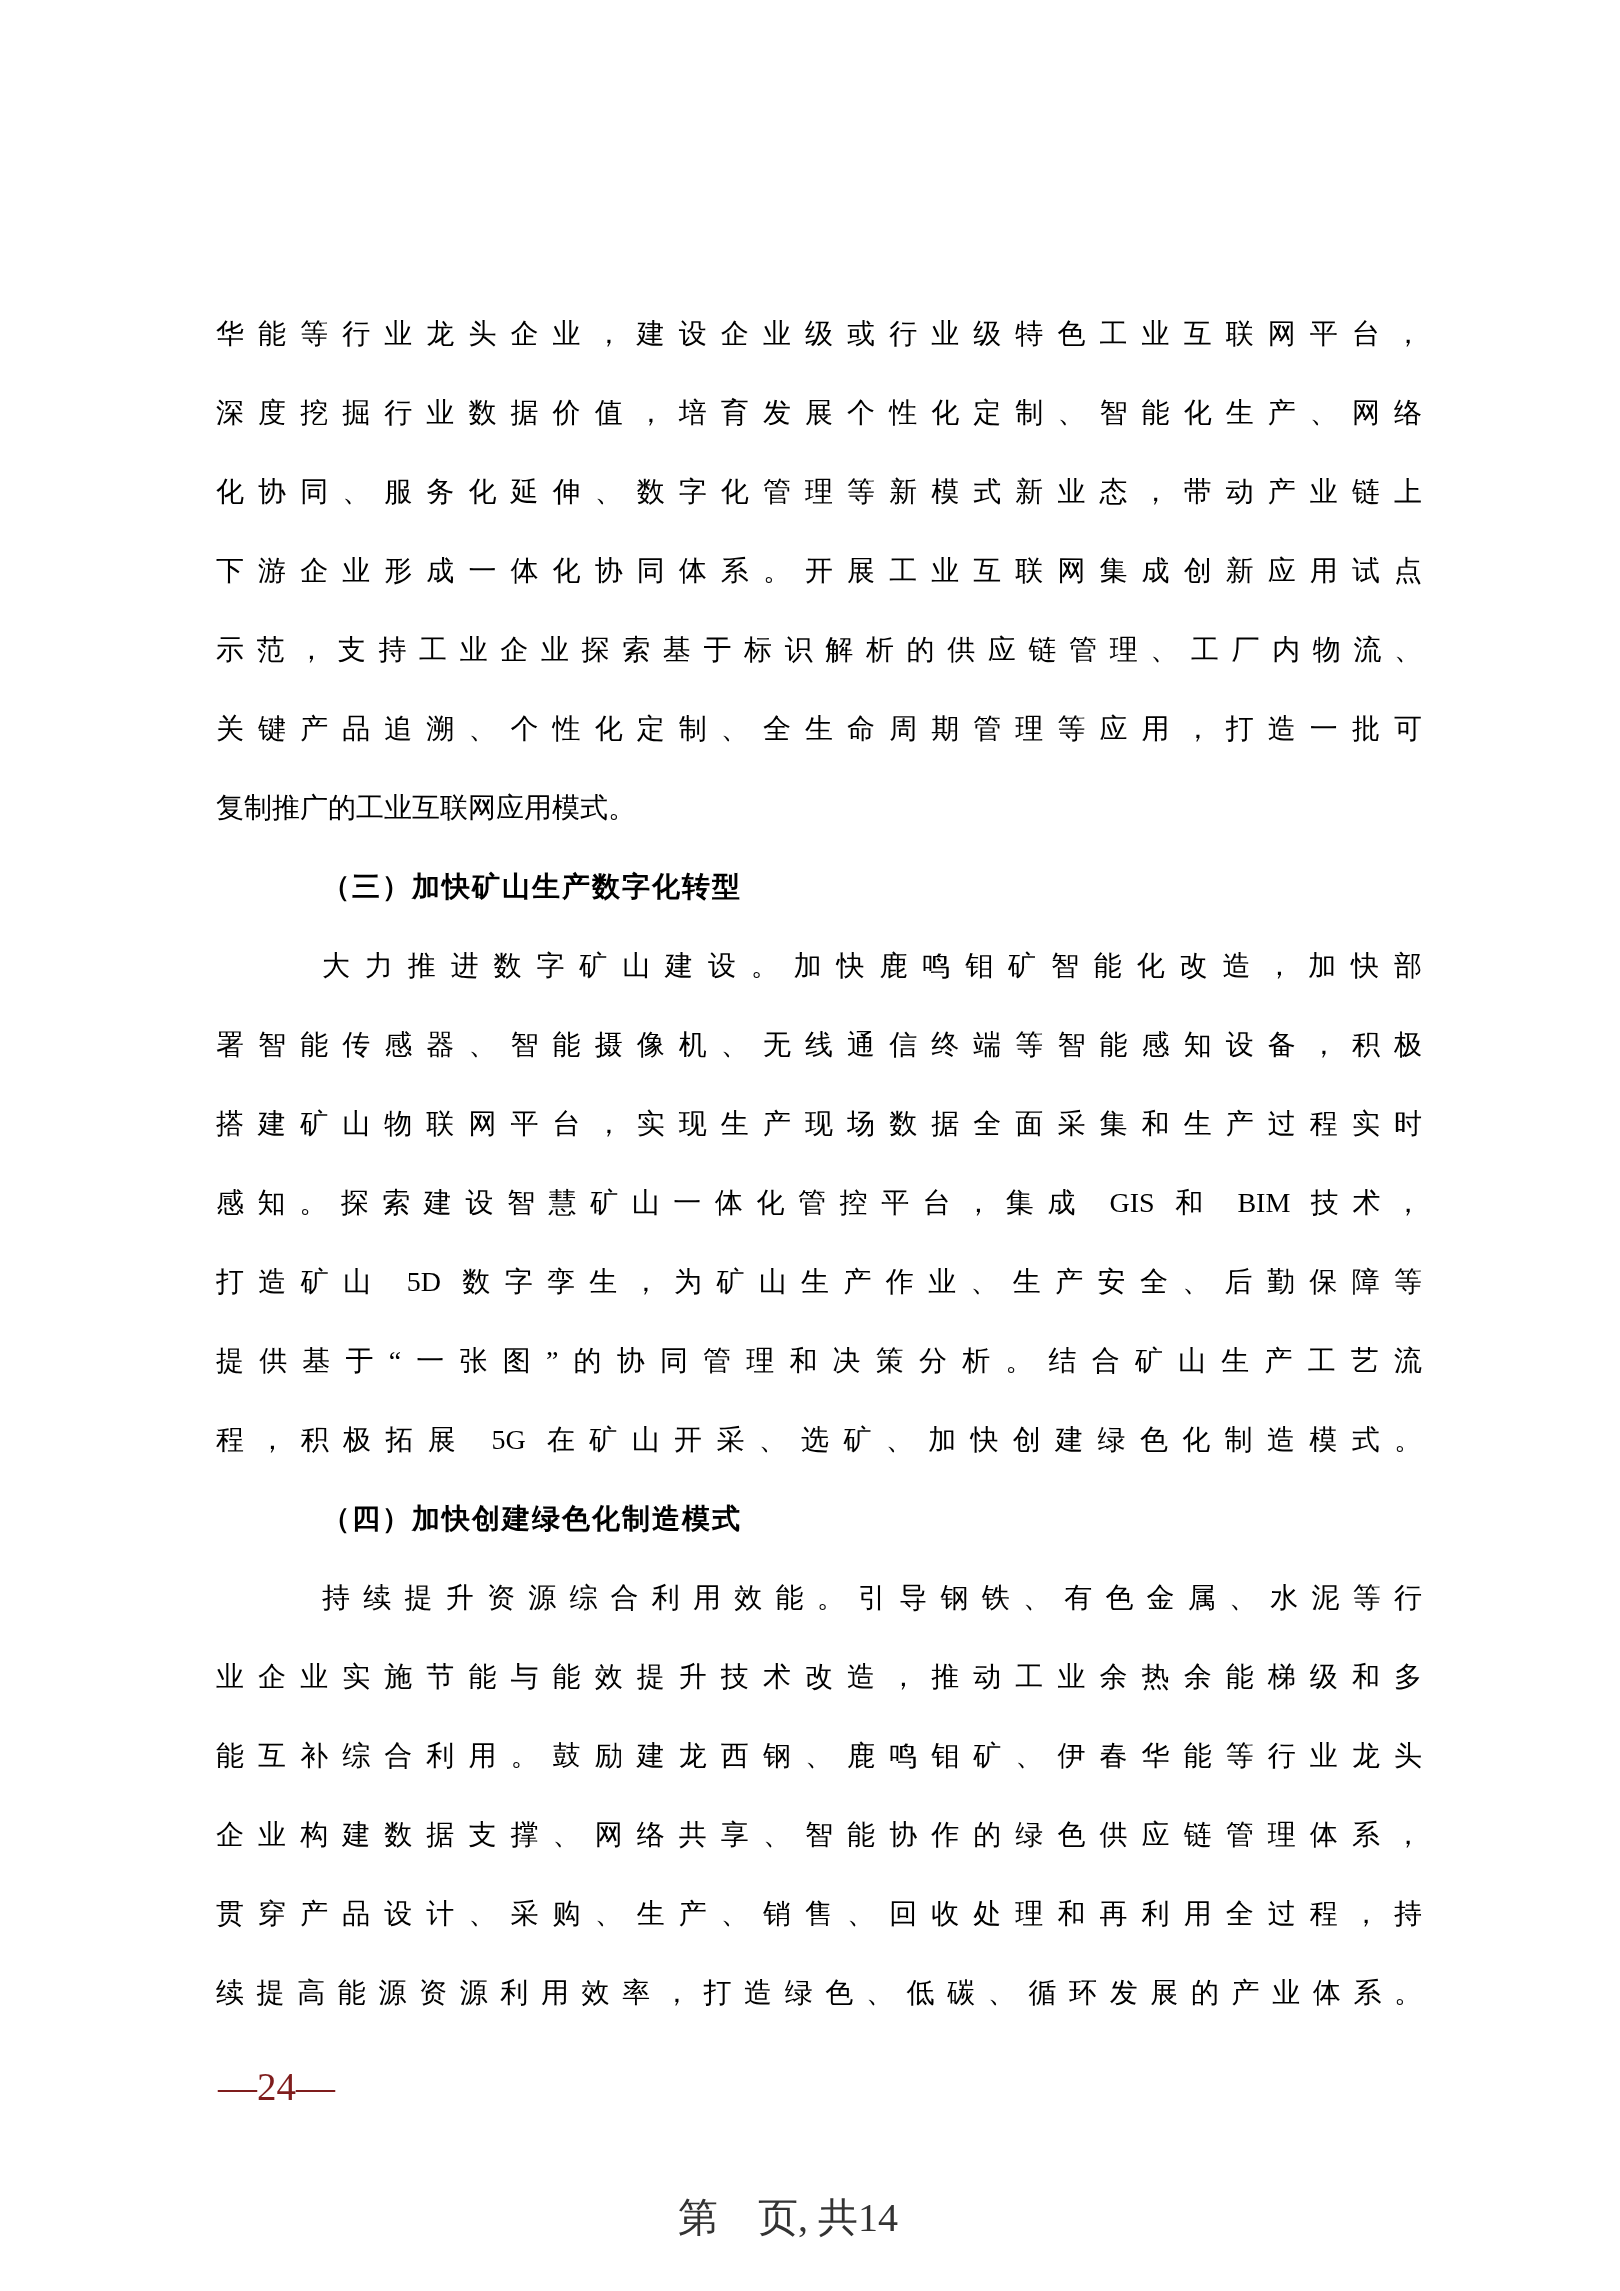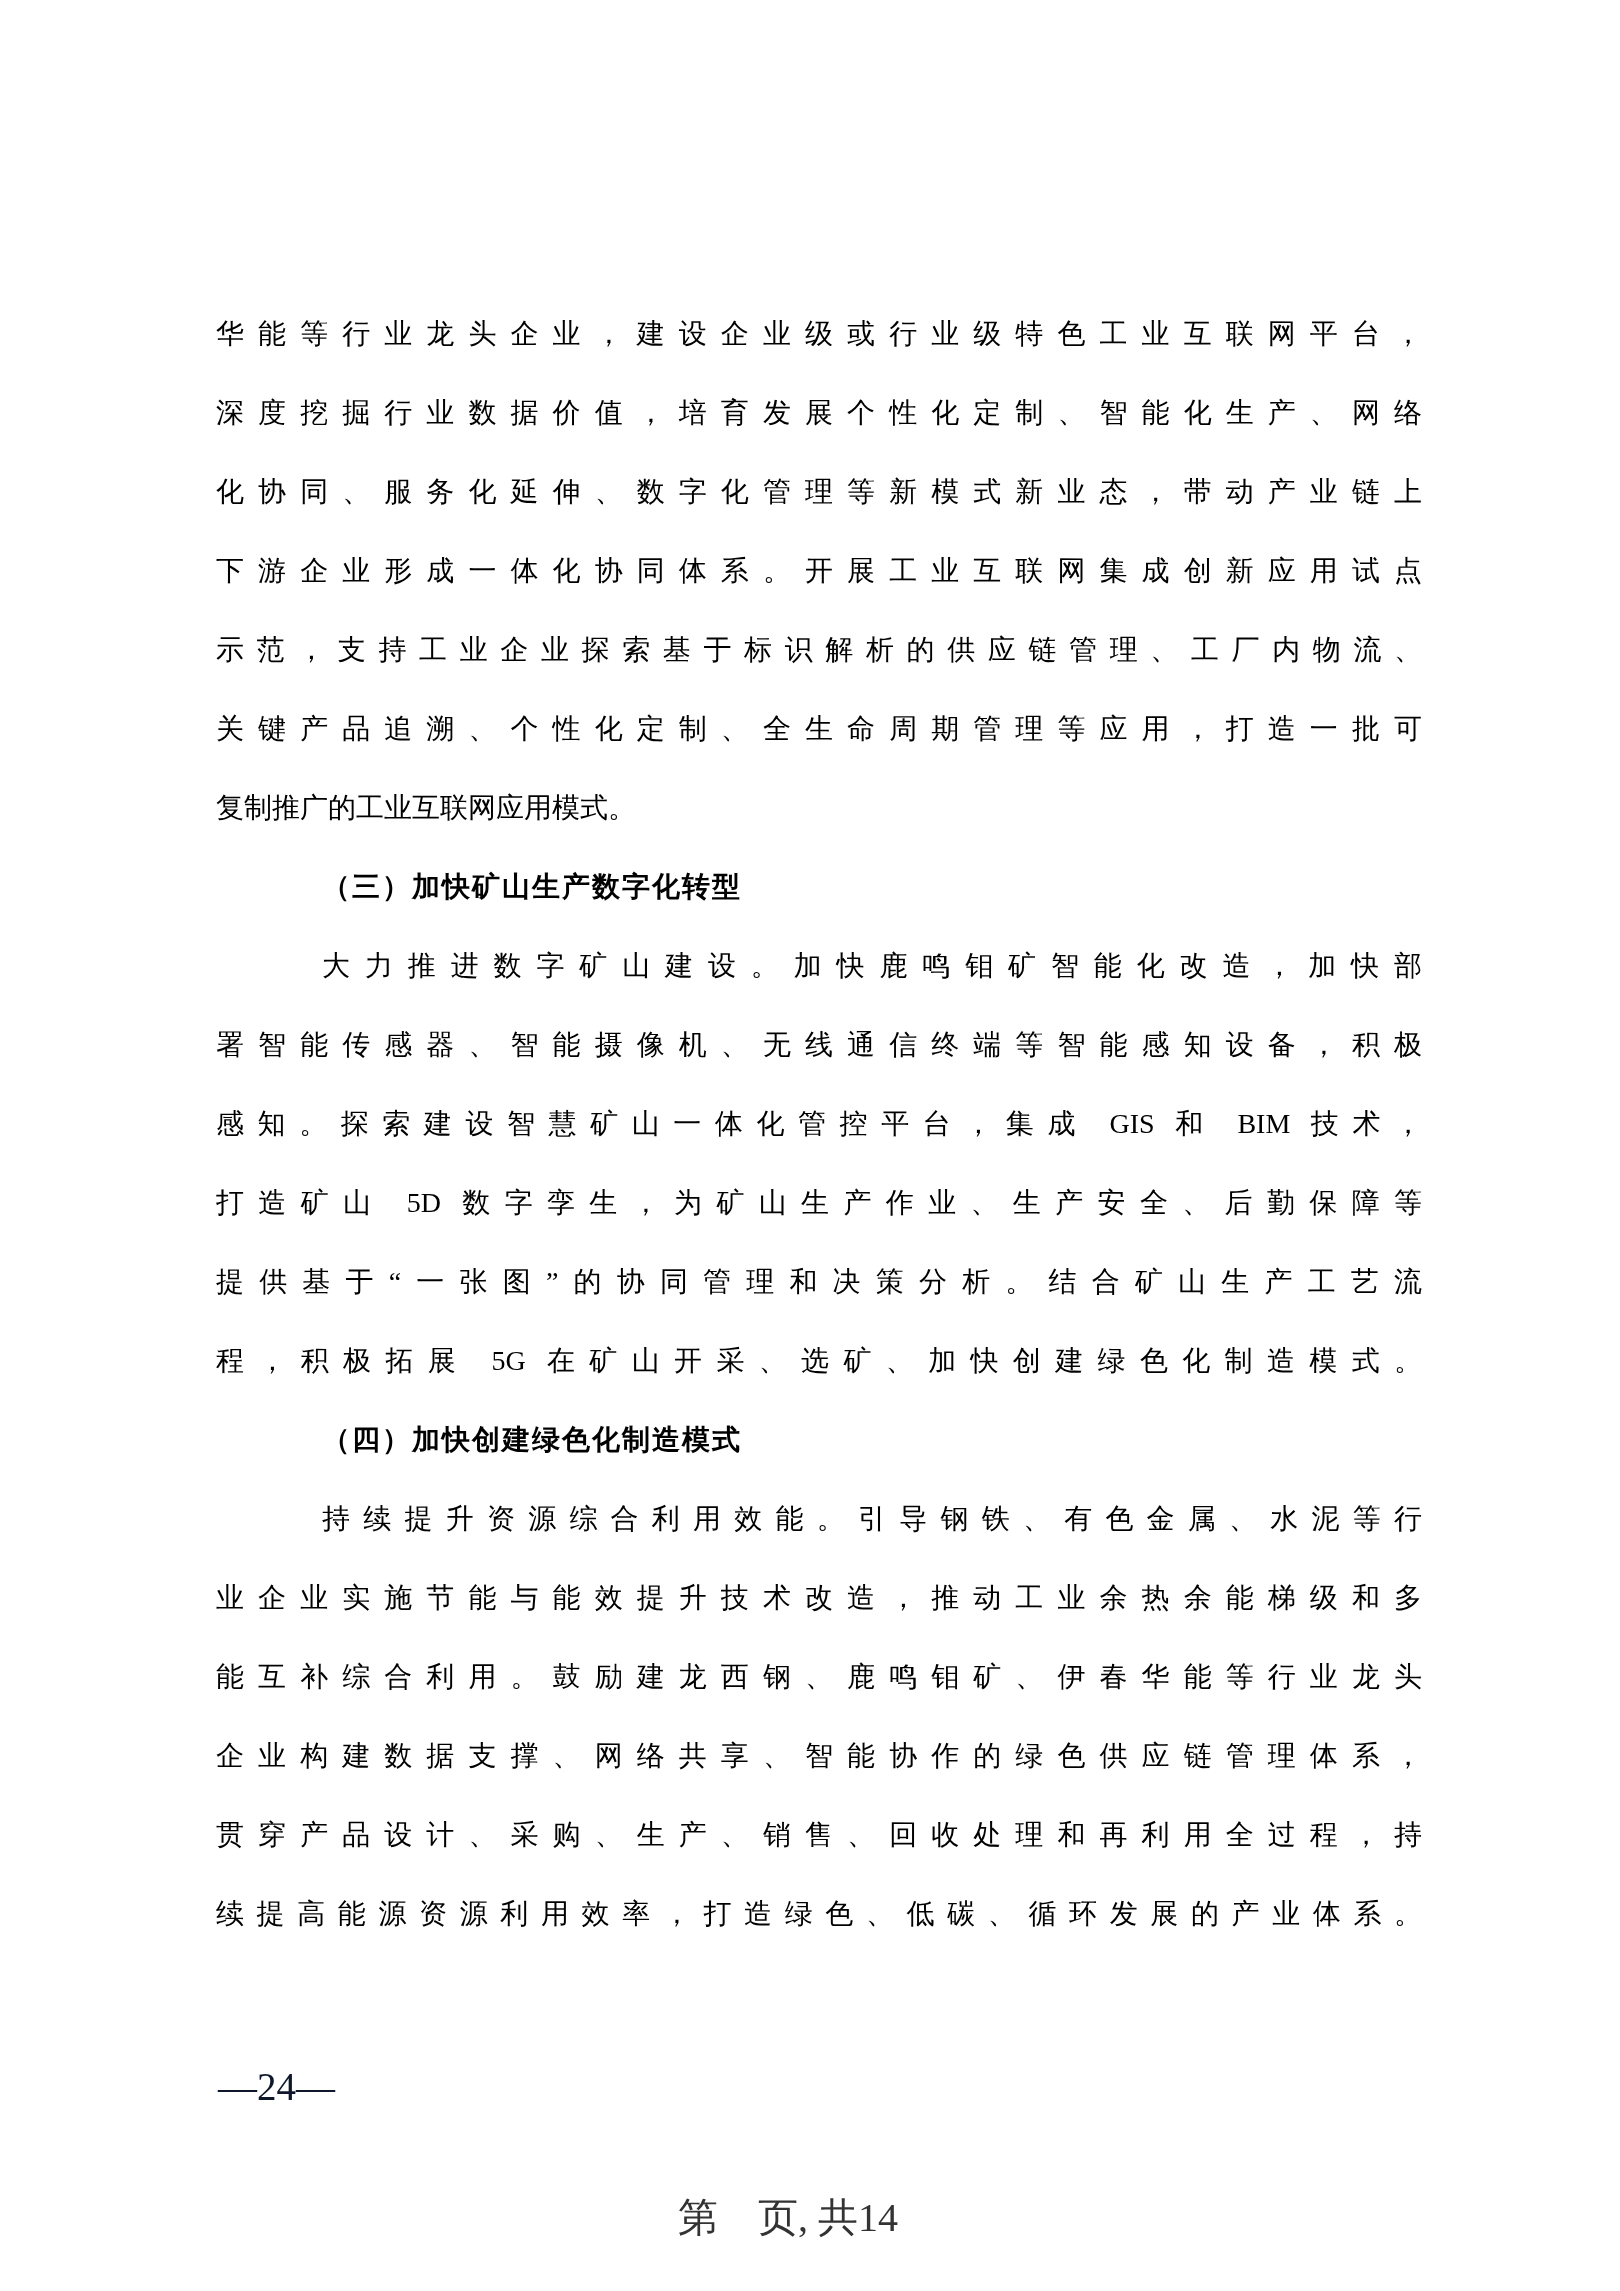--- a/index.html
+++ b/index.html
@@ -35,21 +35,21 @@
     font-weight: 700;
     text-indent: 106px;
     letter-spacing: 2px;
   }
   .page-num {
     position: absolute;
     left: 218px;
     top: 2064px;
     font-size: 39px;
     line-height: 45px;
-    color: #0f172a;
+    color: #7f1d1d;
   }
   .page-footer {
     position: absolute;
     left: 678px;
     top: 2197px;
     font-size: 40px;
     line-height: 41px;
     color: #333333;
   }
 </style>
@@ -62,20 +62,21 @@
     <div class="ln just">华能等行业龙头企业，建设企业级或行业级特色工业互联网平台，</div>
     <div class="ln just">深度挖掘行业数据价值，培育发展个性化定制、智能化生产、网络</div>
     <div class="ln just">化协同、服务化延伸、数字化管理等新模式新业态，带动产业链上</div>
     <div class="ln just">下游企业形成一体化协同体系。开展工业互联网集成创新应用试点</div>
     <div class="ln just">示范，支持工业企业探索基于标识解析的供应链管理、工厂内物流、</div>
     <div class="ln just">关键产品追溯、个性化定制、全生命周期管理等应用，打造一批可</div>
     <div class="ln">复制推广的工业互联网应用模式。</div>
     <div class="ln heading">（三）加快矿山生产数字化转型</div>
     <div class="ln just indent">大力推进数字矿山建设。加快鹿鸣钼矿智能化改造，加快部</div>
     <div class="ln just">署智能传感器、智能摄像机、无线通信终端等智能感知设备，积极</div>
+    <div class="ln just">搭建矿山物联网平台，实现生产现场数据全面采集和生产过程实时</div>
     <div class="ln just">感知。探索建设智慧矿山一体化管控平台，集成 GIS 和 BIM 技术，</div>
     <div class="ln just">打造矿山 5D 数字孪生，为矿山生产作业、生产安全、后勤保障等</div>
     <div class="ln just">提供基于“一张图”的协同管理和决策分析。结合矿山生产工艺流</div>
     <div class="ln just">程，积极拓展 5G 在矿山开采、选矿、加快创建绿色化制造模式。</div>
     <div class="ln heading">（四）加快创建绿色化制造模式</div>
     <div class="ln just indent">持续提升资源综合利用效能。引导钢铁、有色金属、水泥等行</div>
     <div class="ln just">业企业实施节能与能效提升技术改造，推动工业余热余能梯级和多</div>
     <div class="ln just">能互补综合利用。鼓励建龙西钢、鹿鸣钼矿、伊春华能等行业龙头</div>
     <div class="ln just">企业构建数据支撑、网络共享、智能协作的绿色供应链管理体系，</div>
     <div class="ln just">贯穿产品设计、采购、生产、销售、回收处理和再利用全过程，持</div>

